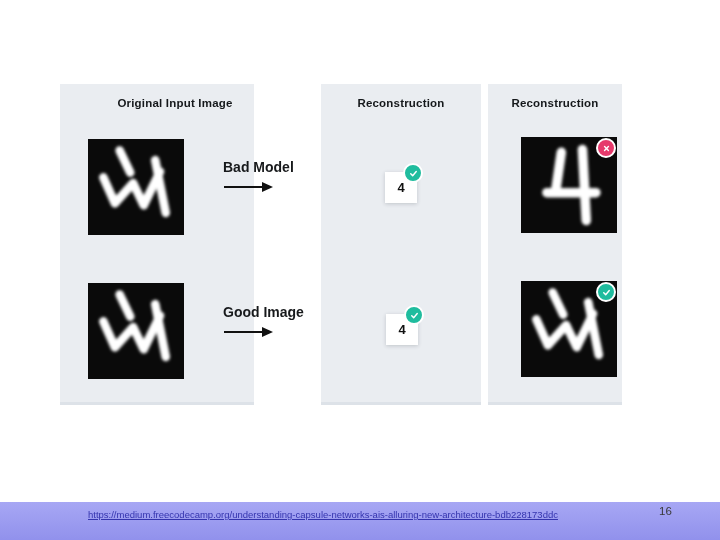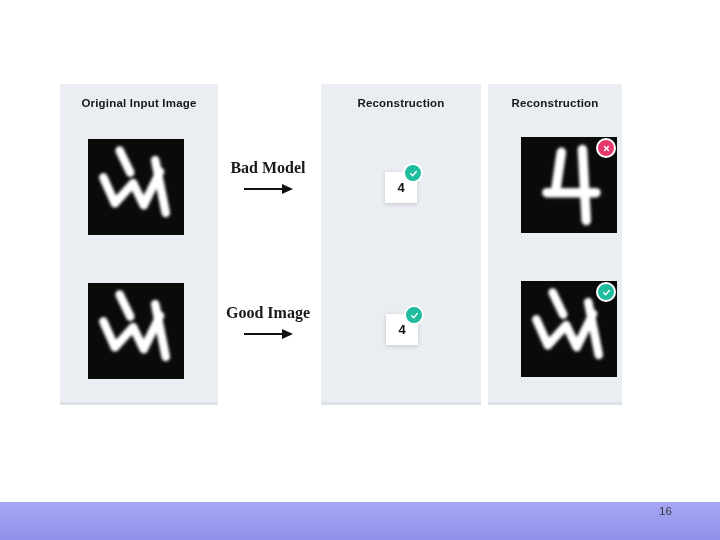--- a/index.html
+++ b/index.html
@@ -5,21 +5,21 @@
   html,body{margin:0;padding:0;background:#ffffff;}
   .slide{
     position:relative;width:720px;height:540px;background:#ffffff;
     font-family:"Liberation Sans",sans-serif;overflow:hidden;
   }
   
   .panel{
     position:absolute;top:84px;height:318px;background:#eaedf1;
     border-bottom:3px solid #dde2e8;
   }
-  #panel-input{left:60px;width:158px;}
+  #panel-input{left:60px;width:158px;padding-left:36px;}
   #panel-class{left:321px;width:160px;}
   #panel-recon{left:488px;width:134px;}
   .panel h2{
     margin:0;padding-top:13px;text-align:center;
     font-size:11.5px;font-weight:bold;color:#15181b;letter-spacing:.2px;
   }
   
   .mnist{position:absolute;width:96px;height:96px;background:#0a0a0a;}
   .mnist svg.digit{width:100%;height:100%;display:block;}
   #input-digit-bad{left:28px;top:55px;}
@@ -41,22 +41,22 @@
     border:2px solid #ffffff;box-sizing:border-box;
     display:flex;align-items:center;justify-content:center;
   }
   .badge.teal{background:#1fbc9e;}
   .badge.pink{background:#e63a6c;}
   .badge svg{width:11px;height:11px;display:block;}
   .chip .badge{right:-6px;top:-9px;}
   .mnist .badge{right:1px;top:1px;}
   
   .model-group{
-    position:absolute;width:90px;text-align:center;
-    font-weight:bold;font-size:16px;color:#17191b;font-family:Liberation Serif, serif;
+    position:absolute;width:90px;
+    font-weight:bold;font-size:14px;color:#17191b;
   }
   #bad-group{left:223px;top:159px;}
   #good-group{left:223px;top:304px;}
   .model-group .arrow{margin-top:6px;}
   
   .footer{
     position:absolute;left:0;top:502px;width:720px;height:38px;
     background:linear-gradient(180deg,#a7a7f4 0%,#9191ec 100%);
   }
   .footer a{
@@ -165,16 +165,17 @@
         </svg>
       <span class="badge teal">
         <svg viewBox="0 0 20 20">
           <polyline points="5,10.5 8.5,14 15,6.5" fill="none" stroke="#fff" stroke-width="2.6" stroke-linecap="round" stroke-linejoin="round"></polyline>
         </svg>
       </span>
     </div>
   </section>
 
   <div class="footer">
+    <a href="#">https://medium.freecodecamp.org/understanding-capsule-networks-ais-alluring-new-architecture-bdb228173ddc</a>
     <span class="pagenum">16</span>
   </div>
 
 </div>
 
 </body></html>

